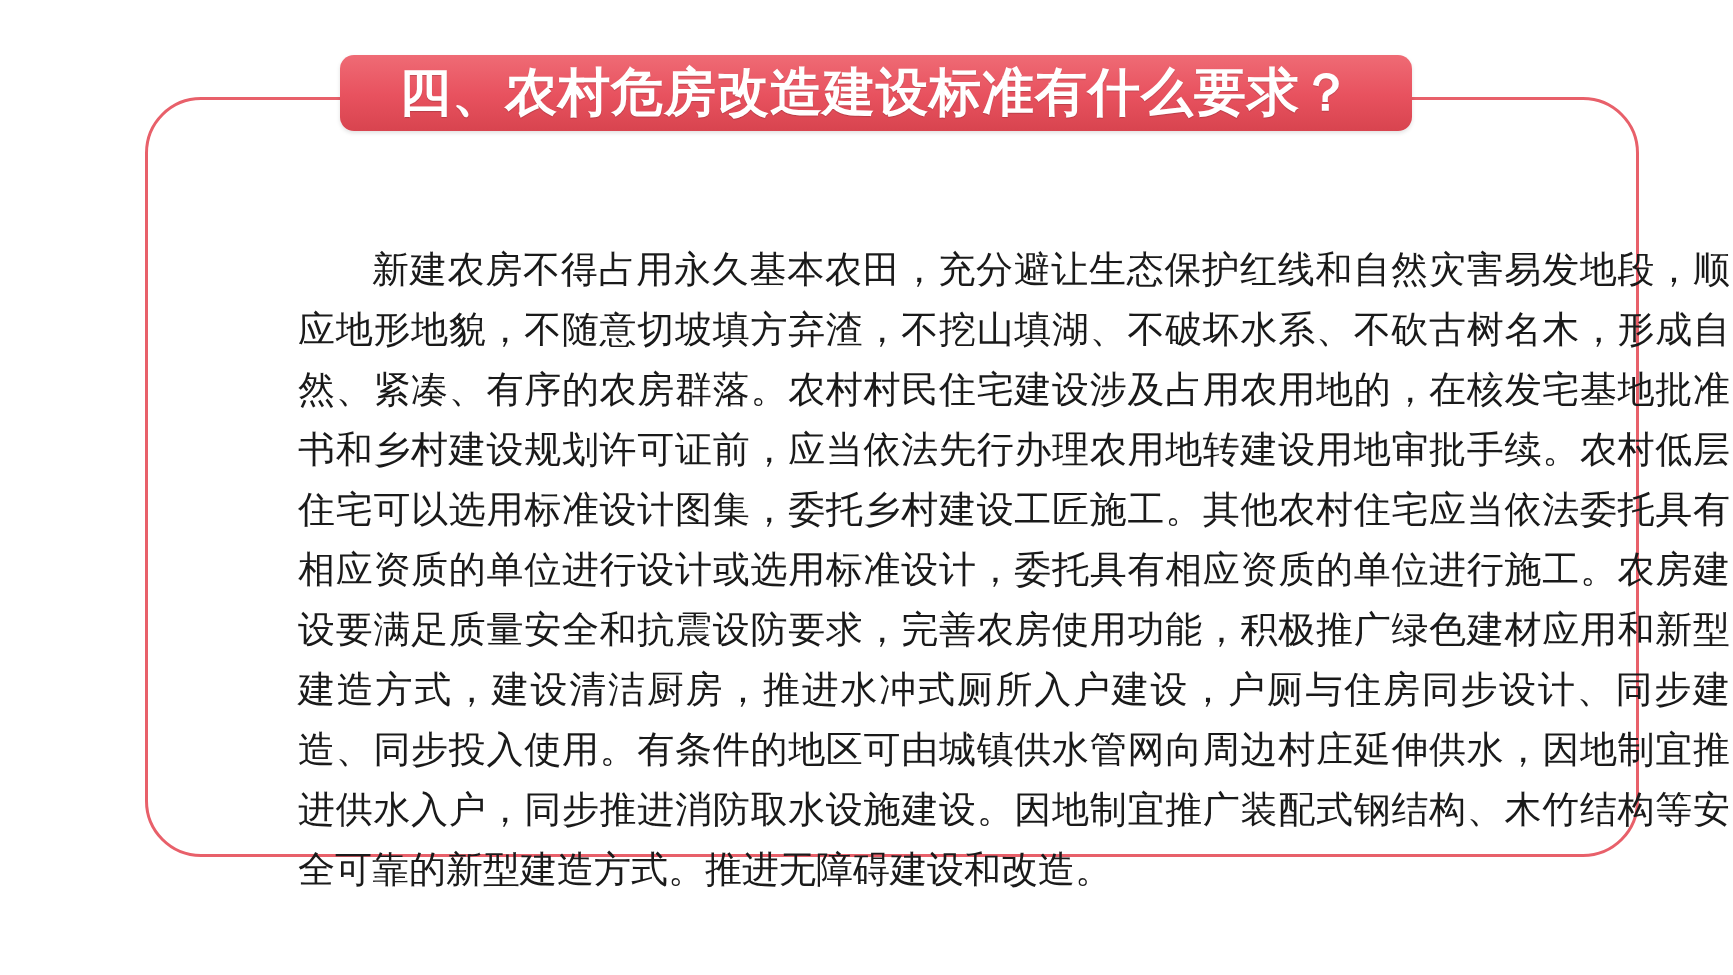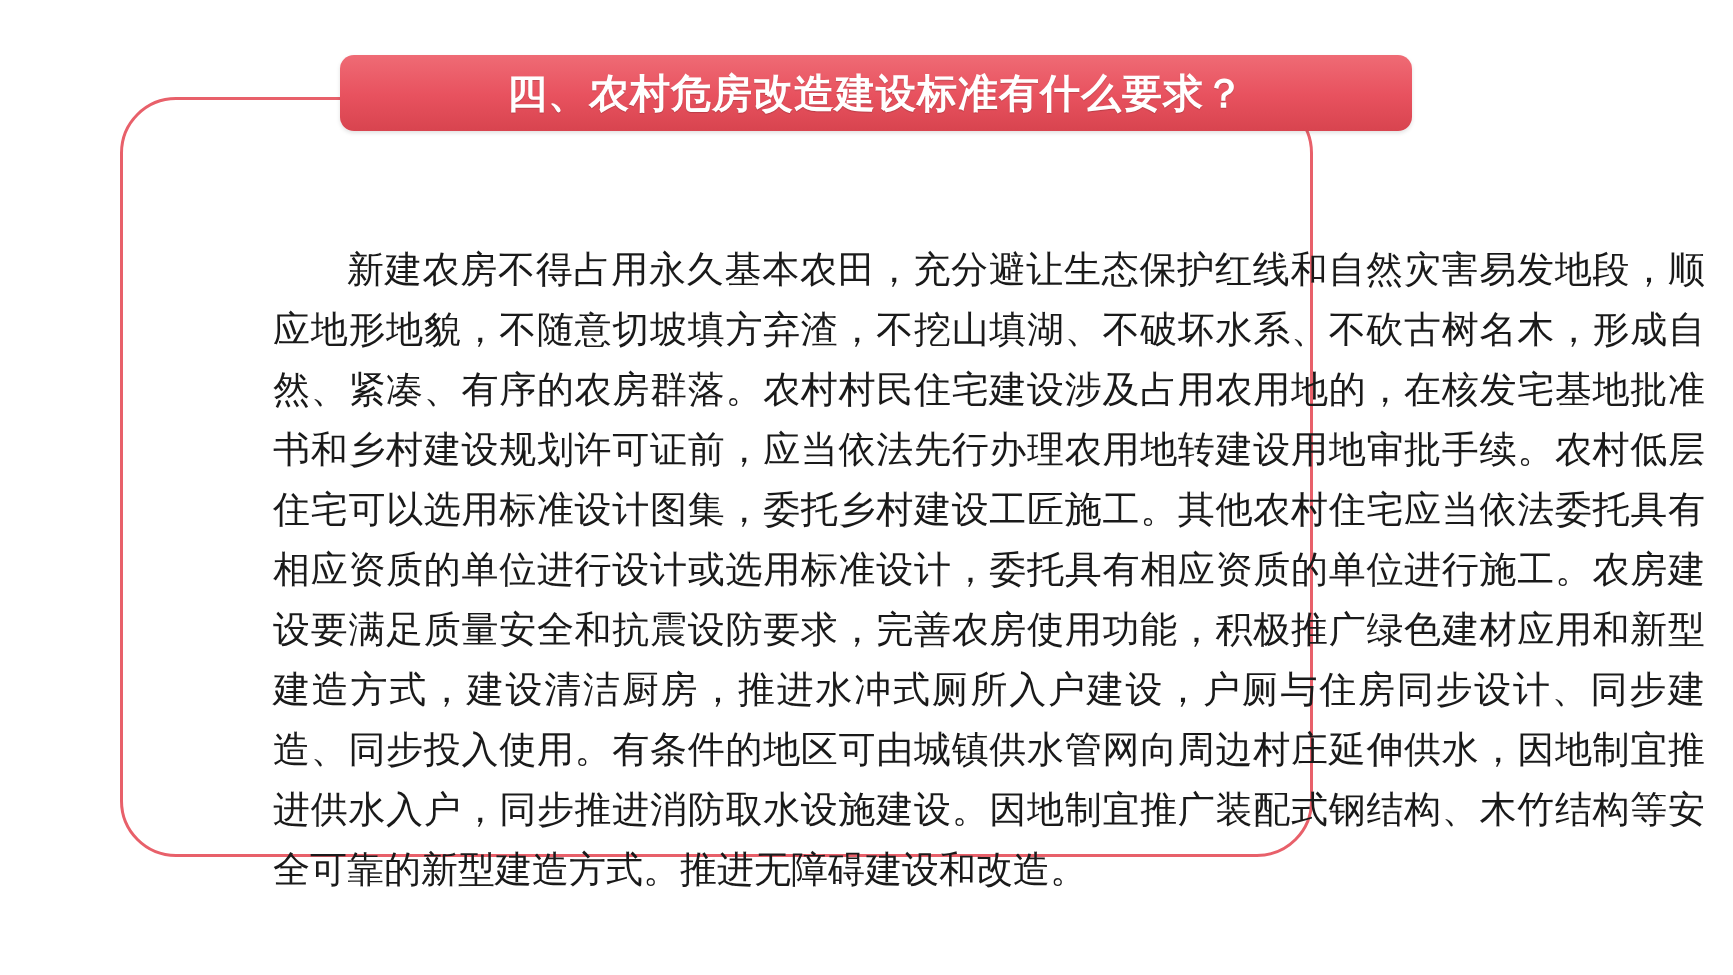--- a/index.html
+++ b/index.html
@@ -21,23 +21,23 @@
     left: 0;
     top: 0;
     width: 1733px;
     height: 975px;
     background: #ffffff;
   }
 
   
   .content-card {
     position: absolute;
-    left: 120px;
+    left: 145px;
     top: 97px;
-    width: 1193px;
+    width: 1494px;
     height: 760px;
     border: 3px solid #e8606a;
     border-radius: 56px;
     box-sizing: border-box;
     background: #ffffff;
   }
 
   
   .title-banner {
     position: absolute;
@@ -48,21 +48,21 @@
     border-radius: 14px;
     background: linear-gradient(180deg, #ef6b75 0%, #e8525f 52%, #d8444f 100%);
     box-shadow: 0 2px 4px rgba(0,0,0,0.12);
     display: flex;
     align-items: center;
     justify-content: center;
     box-sizing: border-box;
   }
   .title-banner .title-text {
     color: #ffffff;
-    font-size: 40px;
+    font-size: 52px;
     font-weight: bold;
     letter-spacing: 1px;
     font-family: "Liberation Serif", "DejaVu Serif", serif;
     white-space: nowrap;
     text-shadow: 0 1px 1px rgba(0,0,0,0.18);
   }
 
   
   .body-text {
     position: absolute;

